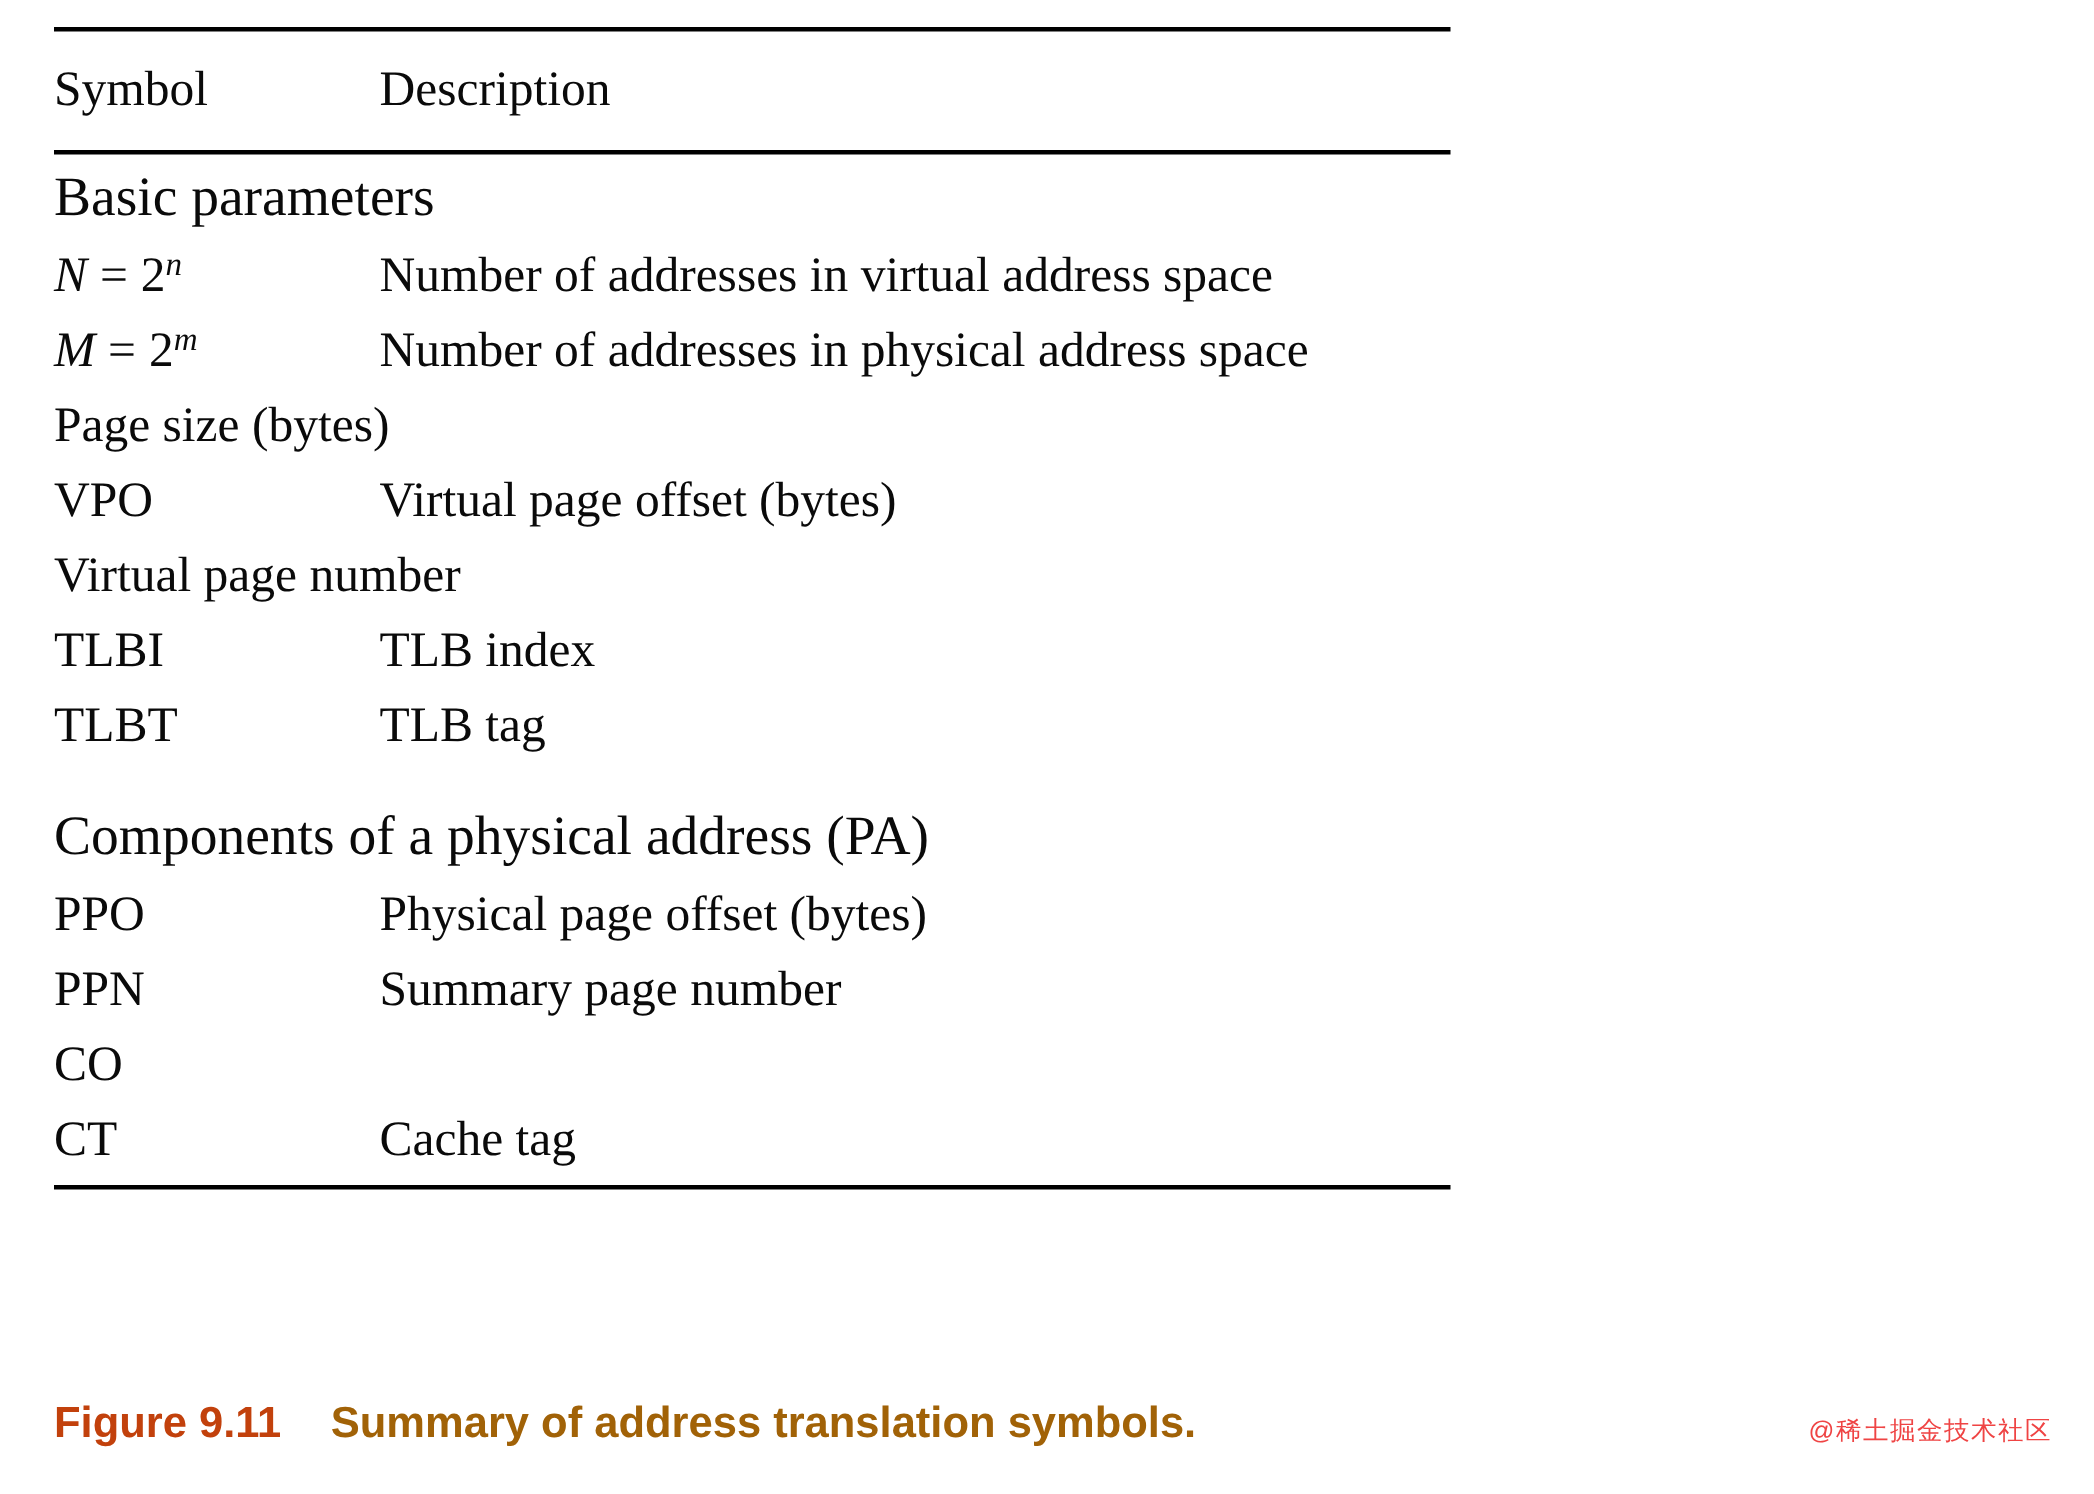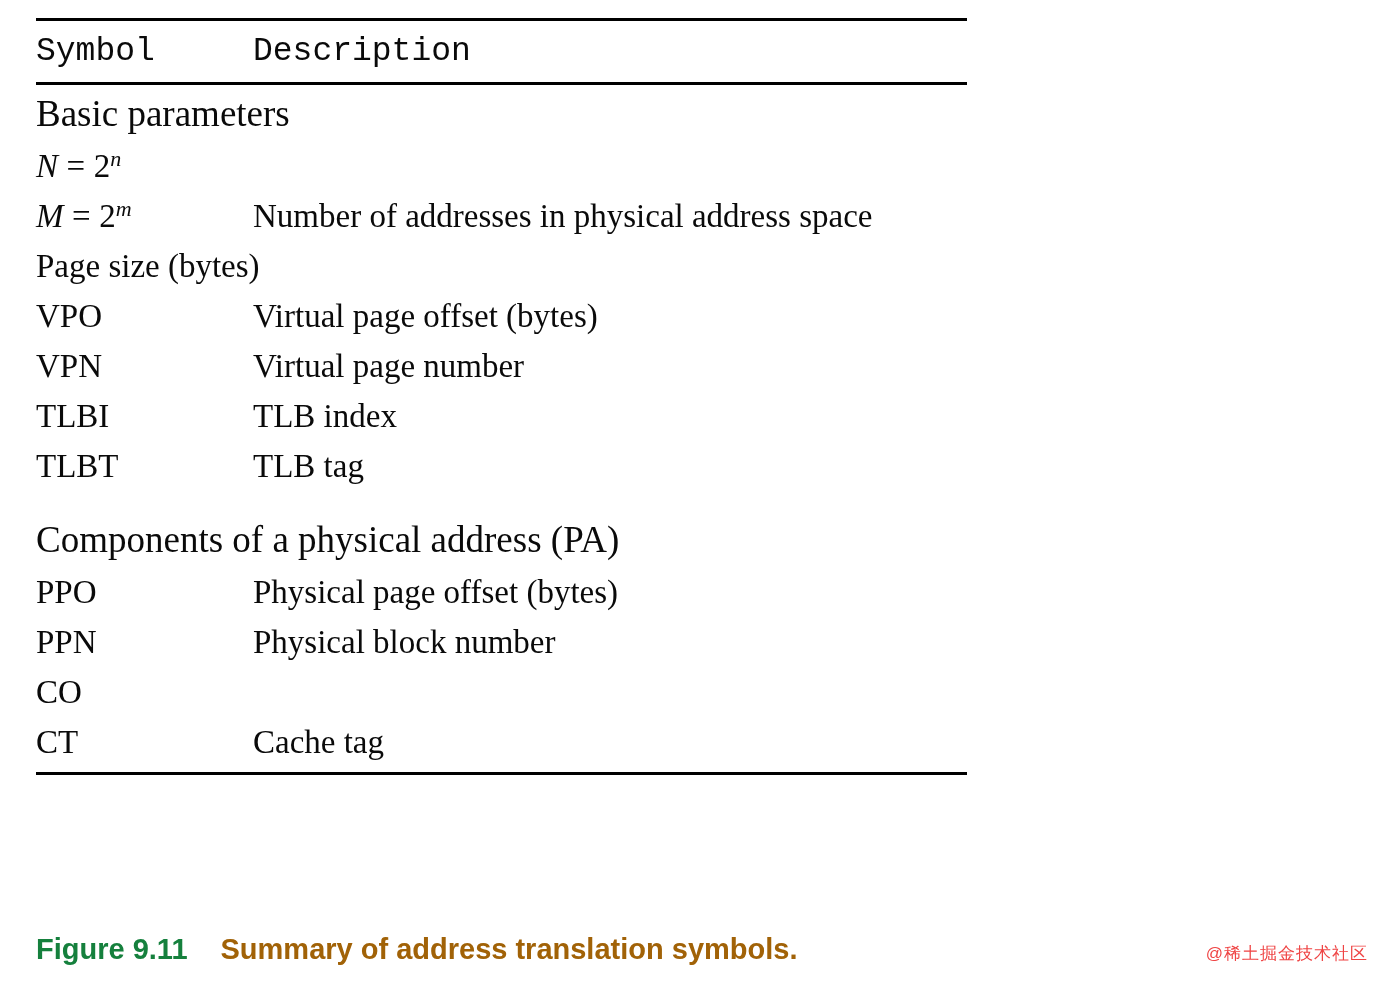--- a/index.html
+++ b/index.html
@@ -28,22 +28,21 @@
     background: #000000;
   }
   .row {
     display: flex;
     align-items: center;
     font-size: 33px;
     height: 50px;
     line-height: 1;
   }
   .header-row {
-    height: 61px;
-    font-family: Liberation Mono, monospace;
+    height: 79px;
   }
   .section-heading {
     display: flex;
     align-items: center;
     font-size: 37px;
     height: 56px;
     line-height: 1;
   }
   .section-gap {
     margin-top: 20px;
@@ -80,21 +79,21 @@
     top: 931px;
     display: flex;
     align-items: baseline;
     font-family: "Liberation Sans", sans-serif;
     font-weight: bold;
     font-size: 29px;
     line-height: 1.25;
     white-space: nowrap;
   }
   .caption-label {
-    color: #15803d;
+    color: #c2410c;
     margin-right: 33px;
   }
   .caption-text {
     color: #a16207;
   }
 
   
   .watermark {
     position: absolute;
     right: 28px;
@@ -118,60 +117,60 @@
   </div>
 
   <div class="rule"></div>
 
   <div class="section-heading">Basic parameters</div>
 
   <div class="row">
     <span class="col-sym math-sym">
       <span class="mvar">N</span><span class="mrel">=</span><span class="mbase">2</span><span class="mexp">n</span>
     </span>
+    <span class="col-desc">Number of addresses in virtual address space</span>
   </div>
 
   <div class="row">
     <span class="col-sym math-sym">
       <span class="mvar">M</span><span class="mrel">=</span><span class="mbase">2</span><span class="mexp">m</span>
     </span>
     <span class="col-desc">Number of addresses in physical address space</span>
   </div>
 
   <div class="row">
     <span class="col-desc">Page size (bytes)</span>
   </div>
 
 
   <div class="row">
     <span class="col-sym">VPO</span>
     <span class="col-desc">Virtual page offset (bytes)</span>
   </div>
   <div class="row">
-    <span class="col-sym">VPN</span>
     <span class="col-desc">Virtual page number</span>
   </div>
   <div class="row">
     <span class="col-sym">TLBI</span>
     <span class="col-desc">TLB index</span>
   </div>
   <div class="row">
     <span class="col-sym">TLBT</span>
     <span class="col-desc">TLB tag</span>
   </div>
 
   <div class="section-heading section-gap">Components of a physical address (PA)</div>
 
   <div class="row">
     <span class="col-sym">PPO</span>
     <span class="col-desc">Physical page offset (bytes)</span>
   </div>
   <div class="row">
     <span class="col-sym">PPN</span>
-    <span class="col-desc">Physical block number</span>
+    <span class="col-desc">Summary page number</span>
   </div>
   <div class="row">
     <span class="col-sym">CO</span>
   </div>
   <div class="row">
     <span class="col-sym">CT</span>
     <span class="col-desc">Cache tag</span>
   </div>
 
   <div class="bottom-pad"></div>

